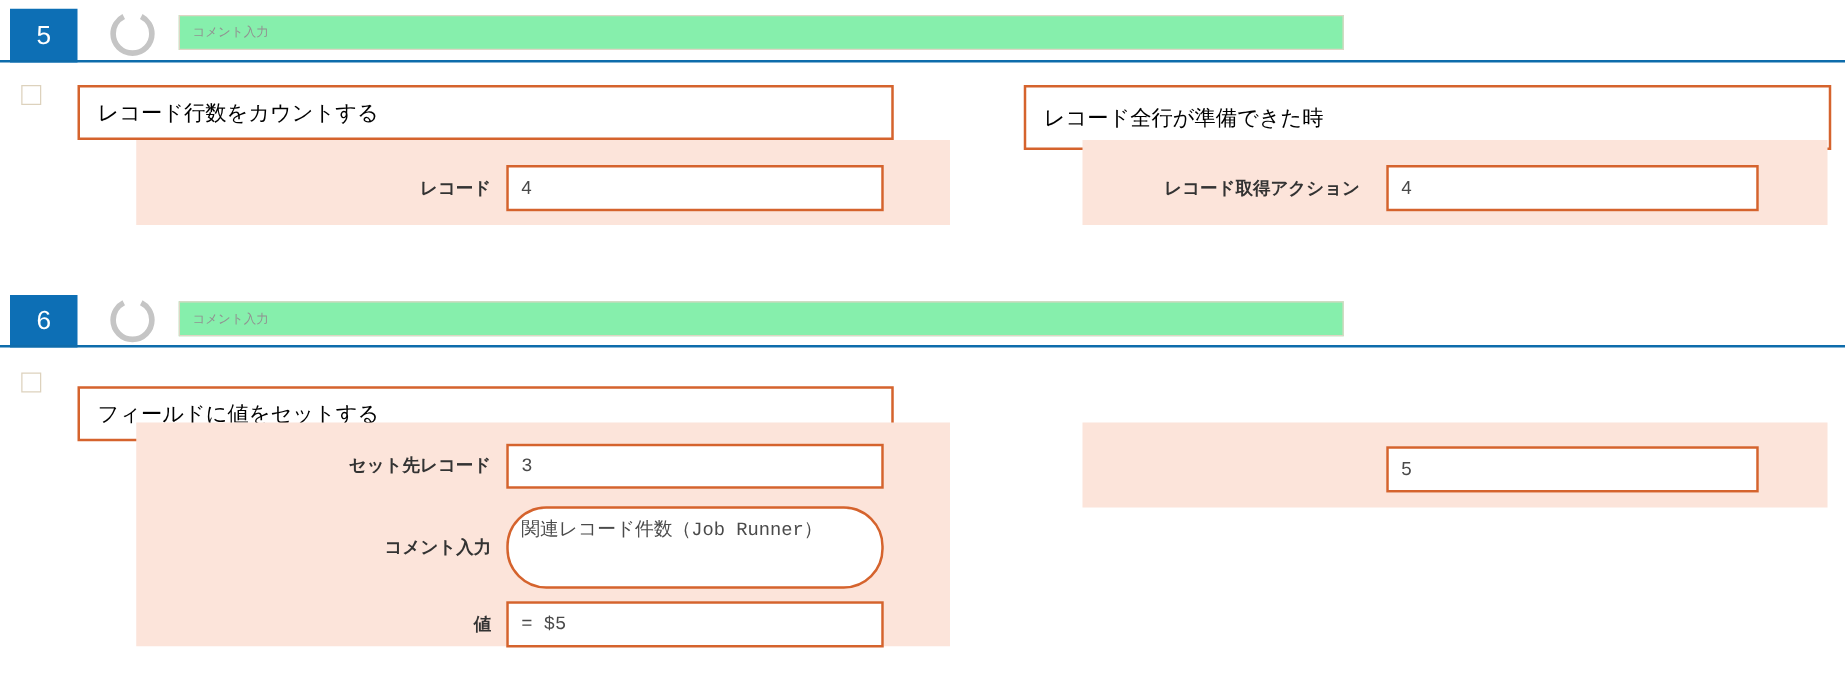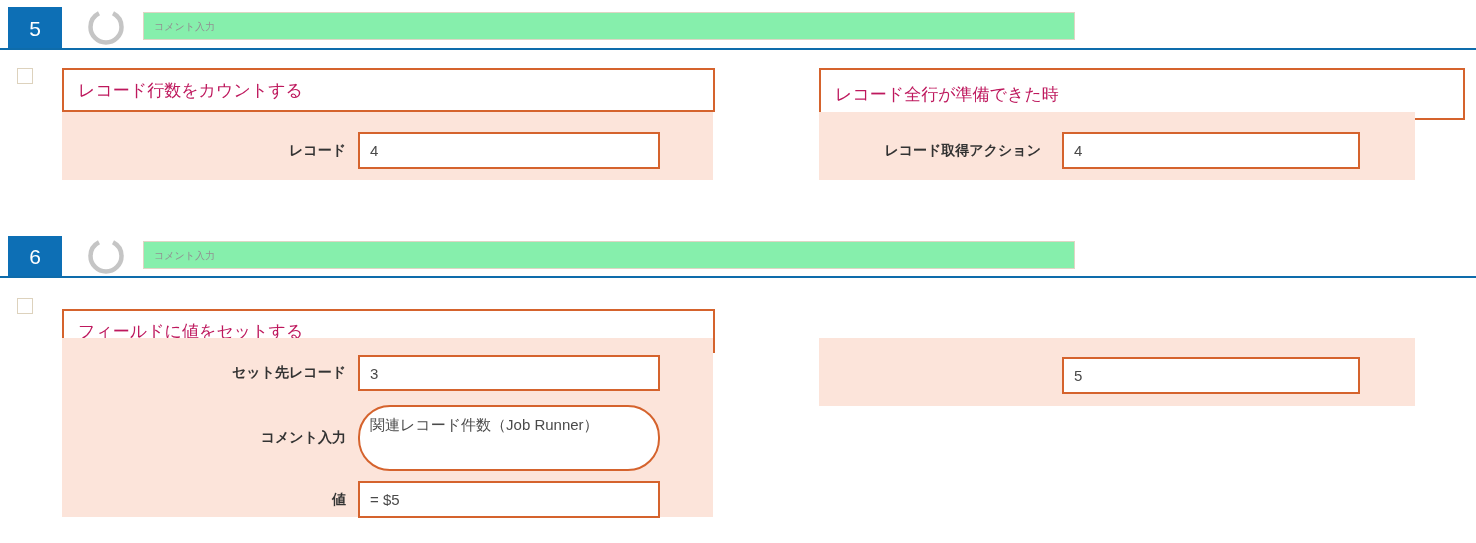--- a/index.html
+++ b/index.html
@@ -12,22 +12,22 @@
   .hline{background:var(--header-line-blue,#0e6cab);}
   .ring{color:var(--ring-gray,#c5c5c5);}
 
   .comment-input{border:1px solid var(--input-border-tan,#ded5c4);background:#86efac;font-size:10px;color:#444;
          padding:0 10px;font-family:inherit;outline:none;}
   .comment-input::placeholder{color:#919191;}
 
   .checkbox{border:1px solid #ddd2bd;background:#fff;}
 
   .title-box{border:2px solid var(--accent-orange,#d5632d);background:#fff;display:flex;align-items:center;
-         padding-left:14px;font-size:17px;color:#be185d;}
-  .pink{background:var(--panel-pink,#fce4da);}
+         padding-left:14px;font-size:17px;color:#000000;}
+  .pink{background:var(--panel-pink,#fce4da);margin-left:47px;}
   .f-label{font-weight:bold;font-size:14px;color:#333;text-align:right;display:flex;align-items:center;
          justify-content:flex-end;}
   .f-input{border:2px solid var(--accent-orange,#d5632d);background:#fff;font-size:15px;color:#4a4a4a;
          padding:0 10px;font-family:inherit;outline:none;}
   .f-multi{border:2px solid var(--accent-orange,#d5632d);background:#fff;font-size:15px;color:#4a4a4a;
          padding:4px 10px;line-height:27px;}
 </style>
 </head>
 <body>
 
@@ -61,21 +61,21 @@
   <div class="abs ring" style="left:87px;top:237px;width:38px;height:38px;">
     <svg width="38" height="38" viewBox="0 0 38 38">
       <circle cx="19" cy="19" r="15.5" fill="none" stroke="currentColor" stroke-width="4.5" pathLength="100" stroke-dasharray="85 15" stroke-dashoffset="-7.5" transform="rotate(-90 19 19)"></circle>
     </svg>
   </div>
   <input type="text" class="abs comment-input" style="left: 143px; top: 241px; width: 932px; height: 28px;" placeholder="コメント入力">
 
   <div class="abs checkbox" style="left:17px;top:298px;width:16px;height:16px;"></div>
 
   <div class="abs title-box" style="left:62px;top:294px;width:653px;height:44px;margin-top:15px;">フィールドに値をセットする</div>
-  <div class="abs pink" style="left:62px;top:338px;width:651px;height:179px;">
+  <div class="abs pink" style="left:62px;top:338px;width:651px;height:179px;font-family:Liberation Mono, monospace;">
     <div class="abs f-label" style="left:0;top:17px;width:284px;height:36px;">セット先レコード</div>
     <input type="text" class="abs f-input" style="left: 296px; top: 17px; width: 302px; height: 36px;" value="3">
 
     <div class="abs f-label" style="left:0;top:67px;width:284px;height:66px;">コメント入力</div>
     <div class="abs f-multi" style="left:296px;top:67px;width:302px;height:66px;border-radius:32px;">
       <div>関連レコード件数（Job Runner）</div>
     </div>
 
     <div class="abs f-label" style="left:0;top:143px;width:284px;height:37px;">値</div>
     <input type="text" class="abs f-input" style="left: 296px; top: 143px; width: 302px; height: 37px;" value="= $5">

